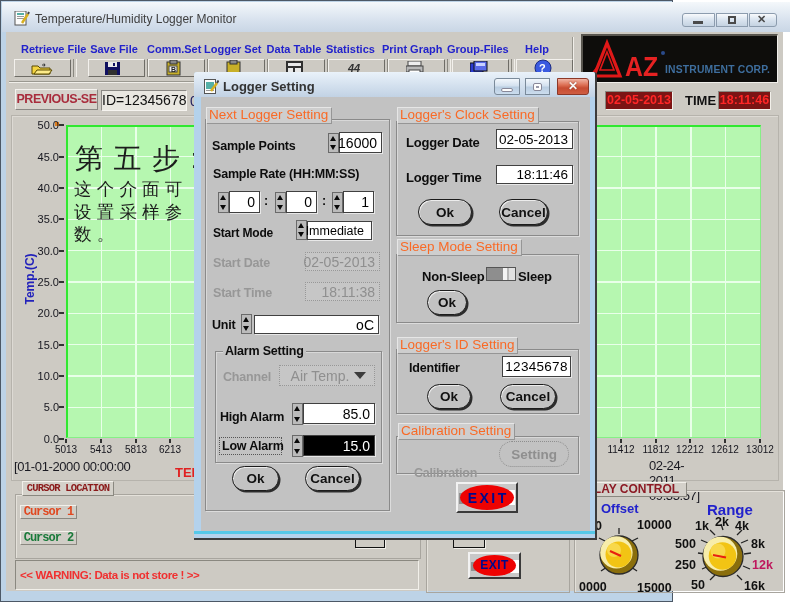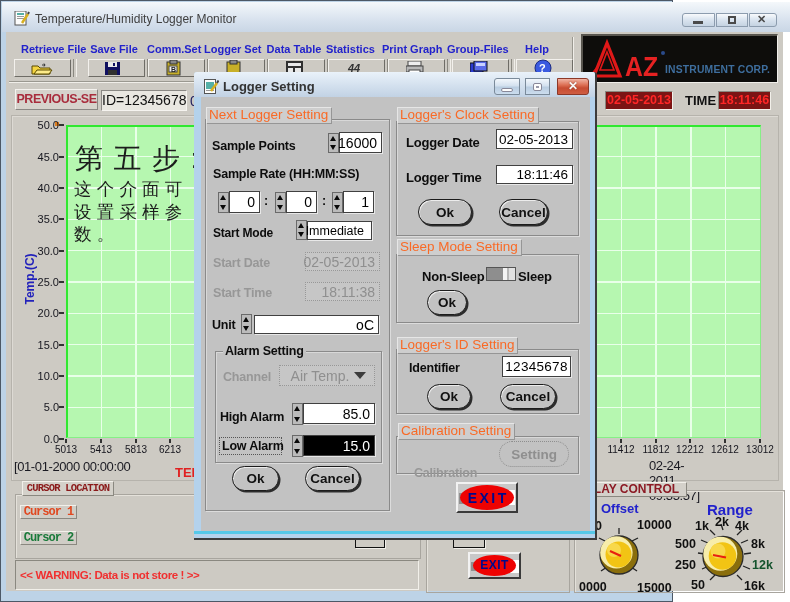--- a/index.html
+++ b/index.html
@@ -254,21 +254,21 @@
  <div class="ab" style="left:594px;top:518px;font-size:12.5px;font-weight:bold;color:#111;">0</div>
  <div class="ab" style="left:636px;top:517px;font-size:12.5px;font-weight:bold;color:#111;">10000</div>
  <div class="ab" style="left:578px;top:579px;font-size:12.5px;font-weight:bold;color:#111;">0000</div>
  <div class="ab" style="left:636px;top:580px;font-size:12.5px;font-weight:bold;color:#111;">15000</div>
  <div class="ab" style="left:694px;top:518px;font-size:12.5px;font-weight:bold;color:#111;">1k</div>
  <div class="ab" style="left:714px;top:514px;font-size:12.5px;font-weight:bold;color:#111;">2k</div>
  <div class="ab" style="left:734px;top:518px;font-size:12.5px;font-weight:bold;color:#111;">4k</div>
  <div class="ab" style="left:674px;top:536px;font-size:12.5px;font-weight:bold;color:#111;">500</div>
  <div class="ab" style="left:750px;top:536px;font-size:12.5px;font-weight:bold;color:#111;">8k</div>
  <div class="ab" style="left:674px;top:557px;font-size:12.5px;font-weight:bold;color:#111;">250</div>
- <div class="ab" style="left:751px;top:557px;font-size:12.5px;font-weight:bold;color:#14532d;">12k</div>
+ <div class="ab" style="left:751px;top:557px;font-size:12.5px;font-weight:bold;color:#be185d;">12k</div>
  <div class="ab" style="left:690px;top:577px;font-size:12.5px;font-weight:bold;color:#111;">50</div>
  <div class="ab" style="left:743px;top:578px;font-size:12.5px;font-weight:bold;color:#111;">16k</div>
 
  <div class="ab" style="left:467px;top:551px;width:53px;height:27px;background:#c8c8c8;border-top:2px solid #f2f2f2;border-left:2px solid #f2f2f2;border-right:2px solid #3a3a3a;border-bottom:2px solid #3a3a3a;box-sizing:border-box;">
   <div class="ab" style="left:1px;top:8px;width:10px;height:9px;background:#909090;"></div>
   <div class="ab" style="left:40px;top:6px;width:9px;height:13px;background:#fff;"></div>
   <div class="ab" style="left:3px;top:1px;width:43px;height:21px;background:#ee0202;border-radius:50%;"></div>
   <div class="ab" style="left:0;top:4px;width:49px;text-align:center;font-size:12px;font-weight:bold;color:#000a8c;letter-spacing:0.5px;">EXIT</div>
  </div>
 

